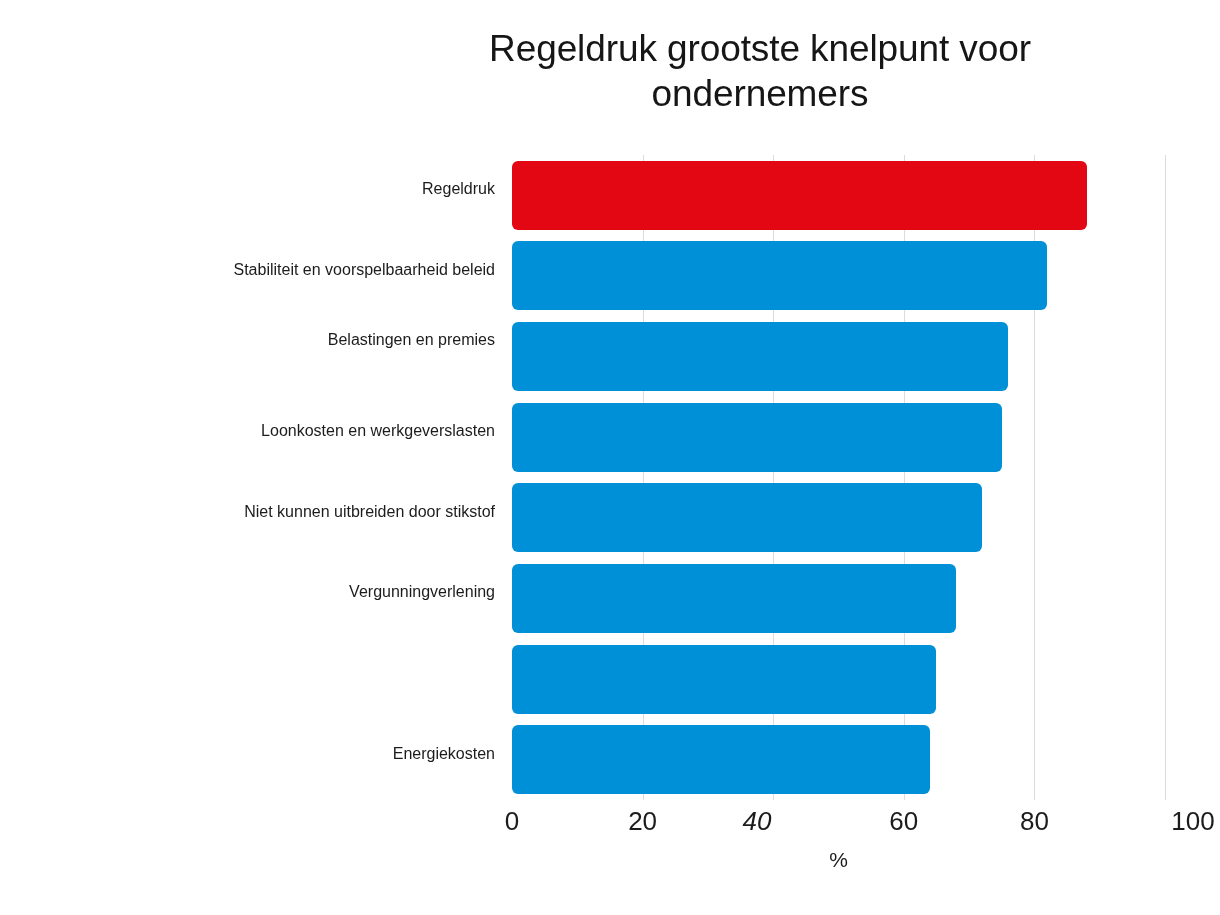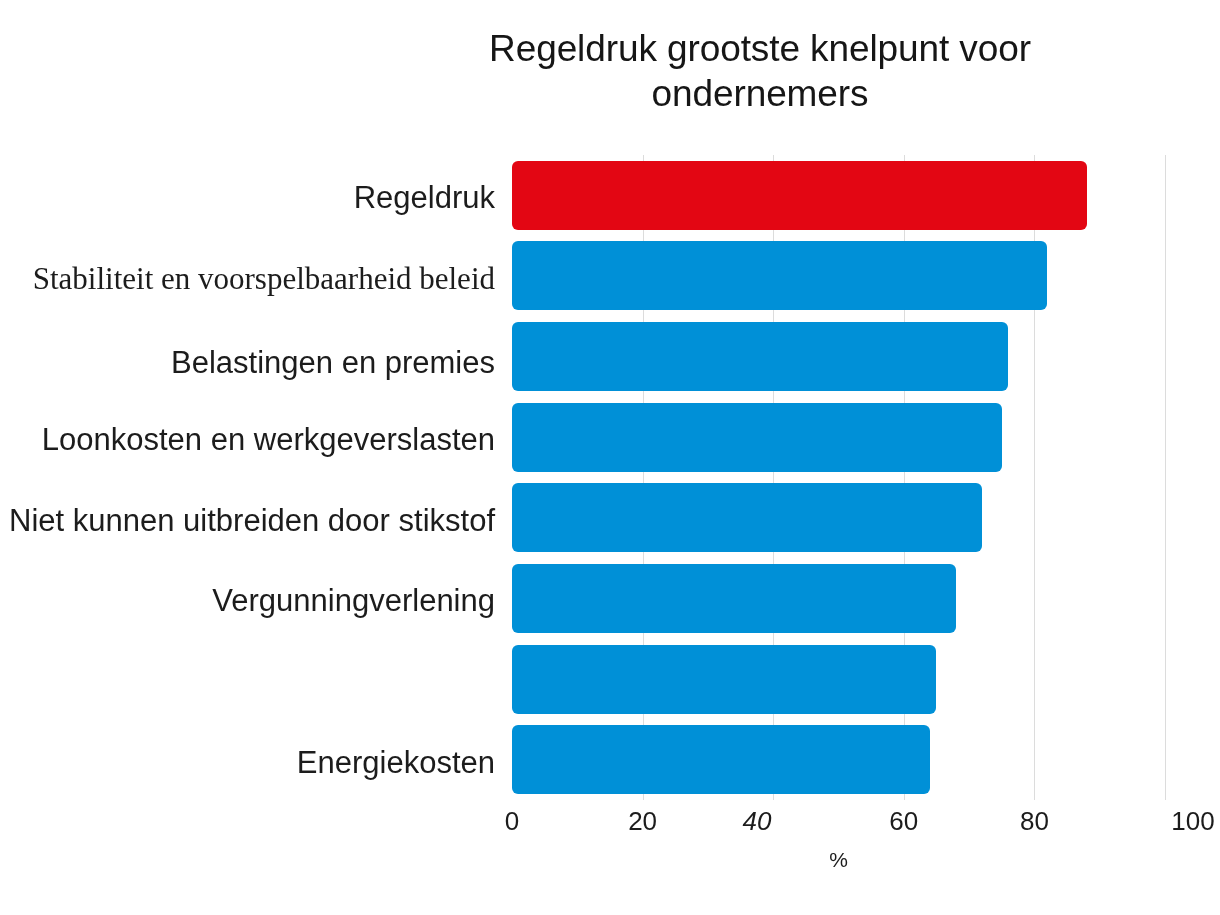--- a/index.html
+++ b/index.html
@@ -87,21 +87,21 @@
     left: 0;
     top: 155px;
     width: 495px;
     height: 645px;
   }
   .cat-label {
     position: absolute;
     right: 0;
     width: 495px;
     text-align: right;
-    font-size: 31px;
+    font-size: 16px;
     color: #1c1c1c;
     white-space: nowrap;
   }
 
   
   .x-ticks {
     position: absolute;
     left: 512px;
     top: 806px;
     width: 653px;
@@ -131,22 +131,22 @@
 
 <div class="chart-root">
 
   <div class="chart-title">
     <div>Regeldruk grootste knelpunt voor</div>
     <div>ondernemers</div>
   </div>
 
   <div class="cat-labels">
       <div class="cat-label" style="top: 25.3125px;">Regeldruk</div>
-      <div class="cat-label" style="top: 105.938px; font-family: Liberation Serif, serif;">Stabiliteit en voorspelbaarheid beleid</div>
-      <div class="cat-label" style="top: 190px;">Belastingen en premies</div>
+      <div class="cat-label" style="top: 105.938px;">Stabiliteit en voorspelbaarheid beleid</div>
+      <div class="cat-label" style="top: 176px;">Belastingen en premies</div>
       <div class="cat-label" style="top: 267.188px;">Loonkosten en werkgeverslasten</div>
       <div class="cat-label" style="top: 347.812px;">Niet kunnen uitbreiden door stikstof</div>
       <div class="cat-label" style="top: 428.438px;">Vergunningverlening</div>
       <div class="cat-label" style="top: 589.688px; margin-left: 9px;">Energiekosten</div>
     </div>
 
   <div class="plot-area">
     <div class="gridlines">
         <div class="gridline" style="left: 130.6px;"></div>
         <div class="gridline" style="left: 261.2px;"></div>

